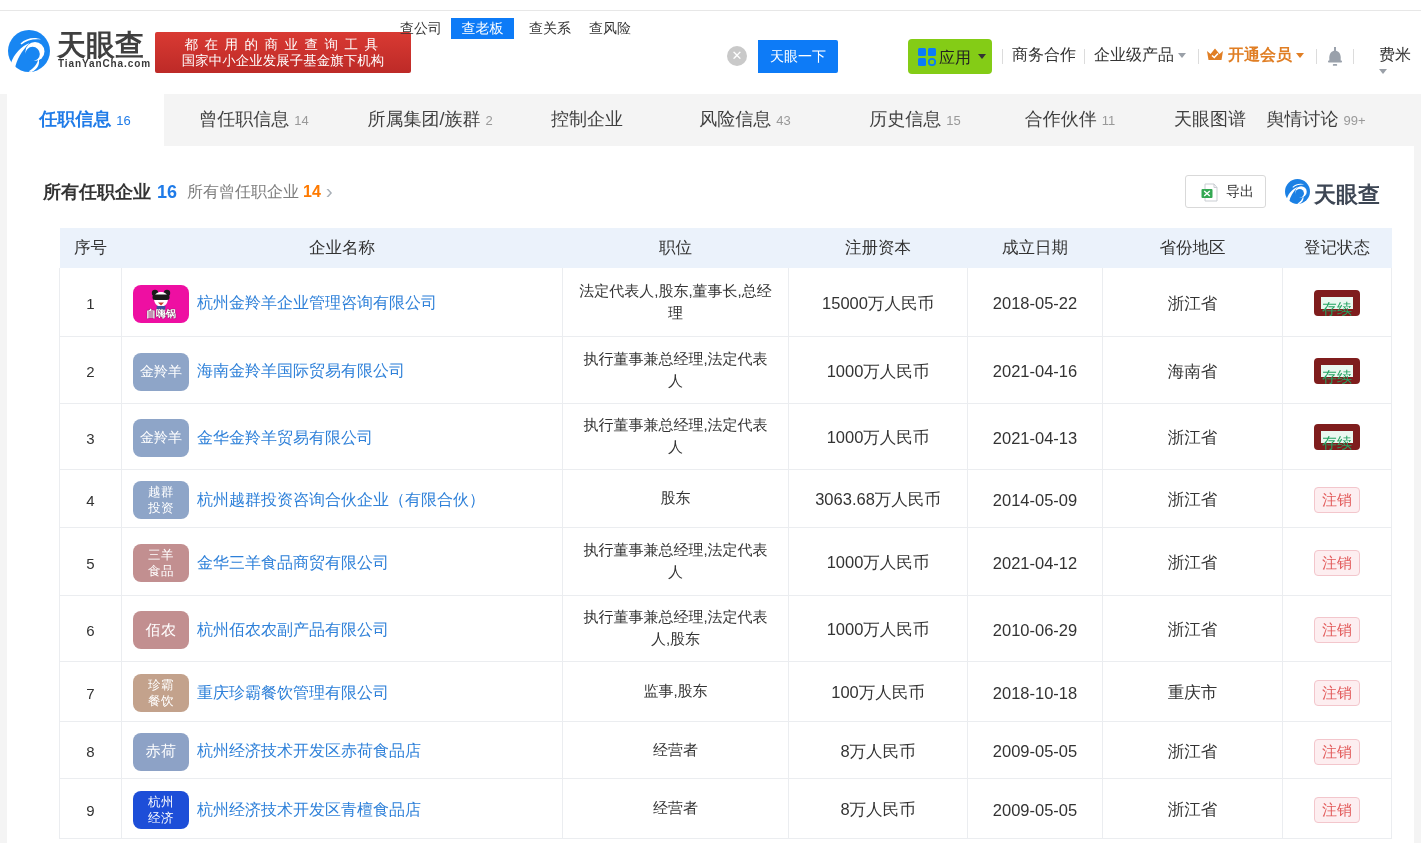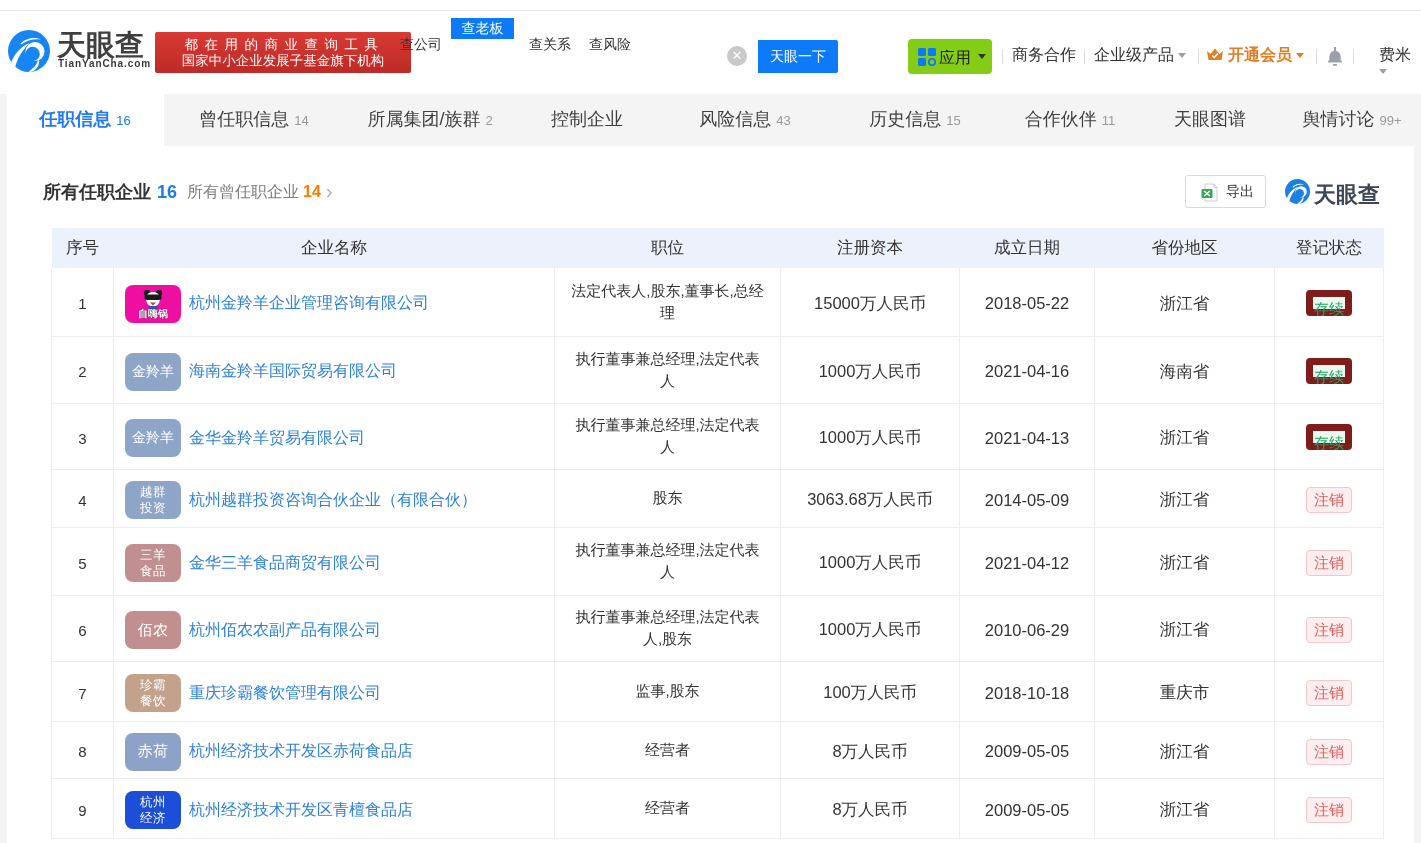--- a/index.html
+++ b/index.html
@@ -13,21 +13,21 @@
 #logo-circle { position:absolute; left:8px; top:30px; }
 #logo-tyc { position:absolute; left:57px; top:32px; font-size:29px; line-height:27px; font-weight:bold; color:#3f3f3f; }
 #logo-sub { position:absolute; left:58px; top:59px; font-size:10px; line-height:10px; font-weight:bold; color:#3a3a3a; letter-spacing:0.9px; }
 
 #banner { position:absolute; left:155px; top:32px; width:256px; height:41px;
   background:linear-gradient(#d93a33,#bd2a27); color:#fff; text-align:center;
   padding-top:4.5px; border-radius:2px; }
 #banner .l1 { font-size:13.5px; letter-spacing:6.5px; text-indent:3px; line-height:16.5px; white-space:nowrap; }
 #banner .l2 { font-size:13.4px; line-height:16.5px; letter-spacing:0.1px; white-space:nowrap; }
 
-.stab { position:absolute; top:34px; height:20px; line-height:20px; font-size:14px; color:#333;text-align:center; }
+.stab { position:absolute; top:18px; height:20px; line-height:20px; font-size:14px; color:#333;text-align:center; }
 #stab-active { position:absolute; left:451px; top:18px; width:63px; height:21px; background:#0d7bf7; color:#fff;
   font-size:14px; line-height:21px; text-align:center; }
 #searchbox { position:absolute; left:390px; top:40px; width:368px; height:33px; background:#fff;
   border:1px solid #4787d8; border-right:none; font-size:14px; color:#2a2a2a; line-height:31px; padding-left:9px; }
 #clearbtn { position:absolute; left:727px; top:46px; width:20px; height:20px; border-radius:50%;
   background:#c9c9c9; color:#fff; text-align:center; line-height:20px; font-size:13px; }
 #searchbtn { position:absolute; left:758px; top:40px; width:80px; height:33px; background:#0d7bf7;
   color:#fff; font-size:14px; text-align:center; line-height:33px; border-radius:0 2px 2px 0; }
 
 
@@ -56,21 +56,21 @@
 #card-h2 { position:absolute; left:180px; top:36px; font-size:16px; color:#7d7d7d; font-weight:normal; }
 #card-h2 .orange { color:#ff7a00; font-weight:bold; margin-left:4px; }
 #card-h2 .chev { color:#a9b0b8; font-size:21px; margin-left:5px; vertical-align:-1px; line-height:14px; }
 
 #exportbtn { position:absolute; left:1178px; top:29px; width:81px; height:33px; border:1px solid #d9d9d9; border-radius:3px; background:#fff; }
 #exportbtn span { position:absolute; left:40px; top:7px; font-size:14px; color:#333; }
 #cardlogo-circle { position:absolute; left:1278px; top:33px; }
 #cardlogo-txt { position:absolute; left:1307px; top:34px; font-size:22px; font-weight:bold; color:#3d4654; }
 
 
-#tbl { position:absolute; left:44px; top:82px; width:1332px; border-collapse:collapse; table-layout:fixed;padding-left:16px; }
+#tbl { position:absolute; left:52px; top:82px; width:1332px; border-collapse:collapse; table-layout:fixed;padding-left:16px; }
 #tbl td { text-align:center; vertical-align:middle; font-size:16.5px; color:#333; }
 #tbl tr.hd td { background:#ebf2fb; height:40px; border:none; color:#333; }
 #tbl tr.bd td { border:1px solid #ebedf0; border-top:none; padding-top:4px; }
 #tbl tr.bd td.num { font-size:15px; }
 #tbl tr.bd td.name { text-align:left; padding-left:11px; }
 #tbl tr.hd td { font-size:16.5px; }
 #tbl tr.bd td.pos { line-height:22px; font-size:15px; padding-top:0; }
 
 
 a.comp { color:#2e80d9; text-decoration:none; font-size:16px; }
@@ -148,21 +148,21 @@
   <div id="navrow">
     <div id="nav-active-bg"></div>
     <span class="nav-item active" style="left:85px;">任职信息<span class="cnt">16</span></span>
     <span class="nav-item" style="left:254px;">曾任职信息<span class="cnt">14</span></span>
     <span class="nav-item" style="left:430px;">所属集团/族群<span class="cnt">2</span></span>
     <span class="nav-item" style="left:587px;">控制企业</span>
     <span class="nav-item" style="left:745px;">风险信息<span class="cnt">43</span></span>
     <span class="nav-item" style="left:915px;">历史信息<span class="cnt">15</span></span>
     <span class="nav-item" style="left:1070px;">合作伙伴<span class="cnt">11</span></span>
     <span class="nav-item" style="left:1210px;">天眼图谱</span>
-    <span class="nav-item" style="left:1352px;">舆情讨论<span class="cnt">99+</span></span>
+    <span class="nav-item" style="left:1316px;">舆情讨论<span class="cnt">99+</span></span>
   </div>
 
   <div id="card">
     <div id="card-h1">所有任职企业<span class="blue">16</span></div>
     <div id="card-h2">所有曾任职企业<span class="orange">14</span><span class="chev">›</span></div>
 
     <div id="exportbtn">
       <svg style="position:absolute;left:15px;top:7px" width="17" height="19" viewBox="0 0 17 19">
         <path d="M4 1 L13 1 L16 4.5 L16 18 L4 18 Z" fill="#fff" stroke="#c9cdd2" stroke-width="1"></path>
         <path d="M13 1 L13 4.5 L16 4.5" fill="none" stroke="#c9cdd2" stroke-width="1"></path>

